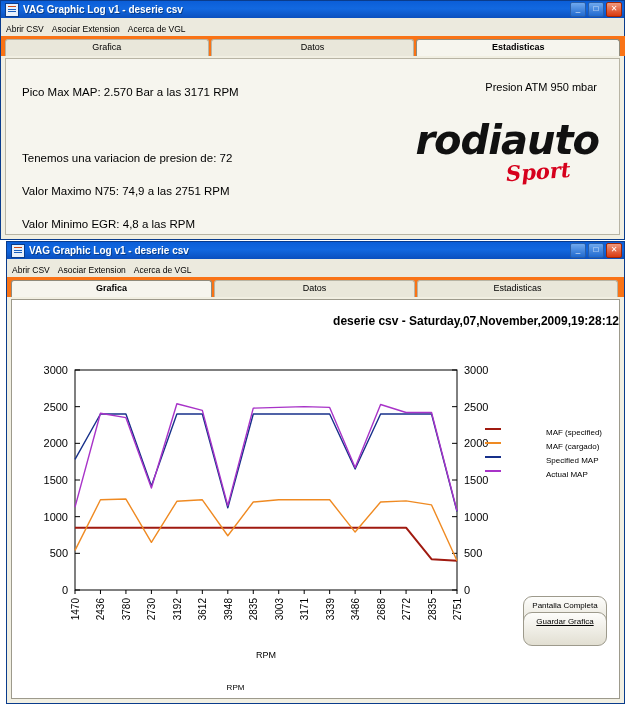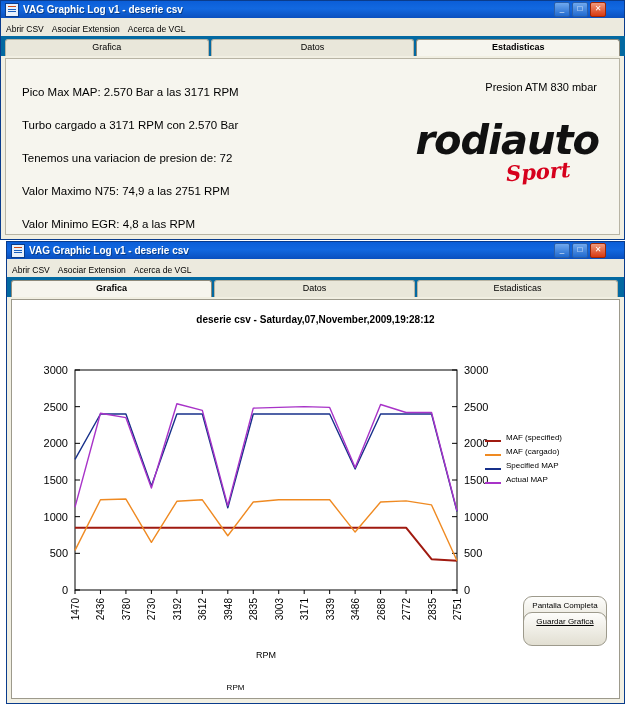--- a/index.html
+++ b/index.html
@@ -21,21 +21,21 @@
     position: absolute;
     border: 1px solid #0a3c8c;
     background: #f1efe2;
     box-sizing: border-box;
   }
   .titlebar {
     height: 17px;
     background: linear-gradient(to bottom, #0b5ed8 0%, #1268e0 45%, #0a4fbe 100%);
     display: flex;
     align-items: center;
-    padding: 0 18px 0 4px;
+    padding: 0 2px 0 4px;
     box-sizing: border-box;
   }
   .titlebar .tb-icon {
     width: 12px; height: 12px;
     background: #e8f0fb;
     border: 1px solid #0a3c8c;
     margin-right: 4px;
     position: relative;
     flex: 0 0 auto;
   }
@@ -88,21 +88,21 @@
     color: #000;
     padding: 0 6px 0 2px;
     white-space: nowrap;
   }
 
   
   .tabstrip {
     display: flex;
     padding: 3px 4px 0 4px;
     box-sizing: border-box;
-    background: #0369a1;
+    background: #f97316;
     height: 20px;
   }
   .tab {
     flex: 1 1 0;
     text-align: center;
     font-size: 9px;
     color: #000;
     background: #e9e7da;
     border: 1px solid #b8b4a4;
     border-bottom: none;
@@ -183,34 +183,34 @@
     width: 609px; height: 400px;
     background: #ffffff;
     border: 1px solid #9d9a8c;
     box-sizing: border-box;
     overflow: hidden;
   }
   .chart-title {
     position: absolute;
     top: 14px;
     width: 100%;
-    text-align: center;
-    font-size: 10px;
+    text-align: right;
+    font-size: 12px;
     font-weight: bold;
     color: #000;
   }
   .legend {
     position: absolute;
     right: 24px;
     top: 128px;
     width: 110px;
     font-size: 8px;
     color: #000;
   }
-  .legend-row { display: flex; align-items: flex-end; height: 14px; }
+  .legend-row { display: flex; align-items: flex-start; height: 14px; gap: 40px; }
   .legend-swatch { width: 16px; height: 2px; margin-right: 5px; flex: 0 0 auto; }
   .legend-label { white-space: nowrap; }
 
   .gbtn {
     position: absolute;
     right: 12px;
     width: 84px;
     height: 34px;
     font-size: 8px;
     color: #000;
@@ -255,24 +255,23 @@
       <div class="mi">Acerca de VGL</div>
     </div>
 
     <div class="tabstrip" style="position:absolute;left:0;top:35px;width:625px;">
       <div class="tab">Grafica</div>
       <div class="tab">Datos</div>
       <div class="tab selected">Estadisticas</div>
     </div>
 
     <div class="stats-body">
-      <div class="atm-line">Presion ATM  830   mbar</div>
+      <div class="atm-line">Presion ATM  950   mbar</div>
 
       <div class="stat-line" style="top:27px;">Pico Max MAP: 2.570 Bar a las 3171 RPM</div>
-      <div class="stat-line" style="top:60px;">Turbo cargado a 3171 RPM con 2.570 Bar</div>
       <div class="stat-line" style="top:93px;">Tenemos una variacion de presion de: 72</div>
       <div class="stat-line" style="top:126px;">Valor Maximo N75: 74,9 a las 2751 RPM</div>
       <div class="stat-line" style="top:159px;">Valor Minimo EGR: 4,8 a las  RPM</div>
 
       <div class="logo">
         <div class="rodi">rodiauto</div>
         <div><span class="sport">Sport</span></div>
       </div>
     </div>
   </div>

